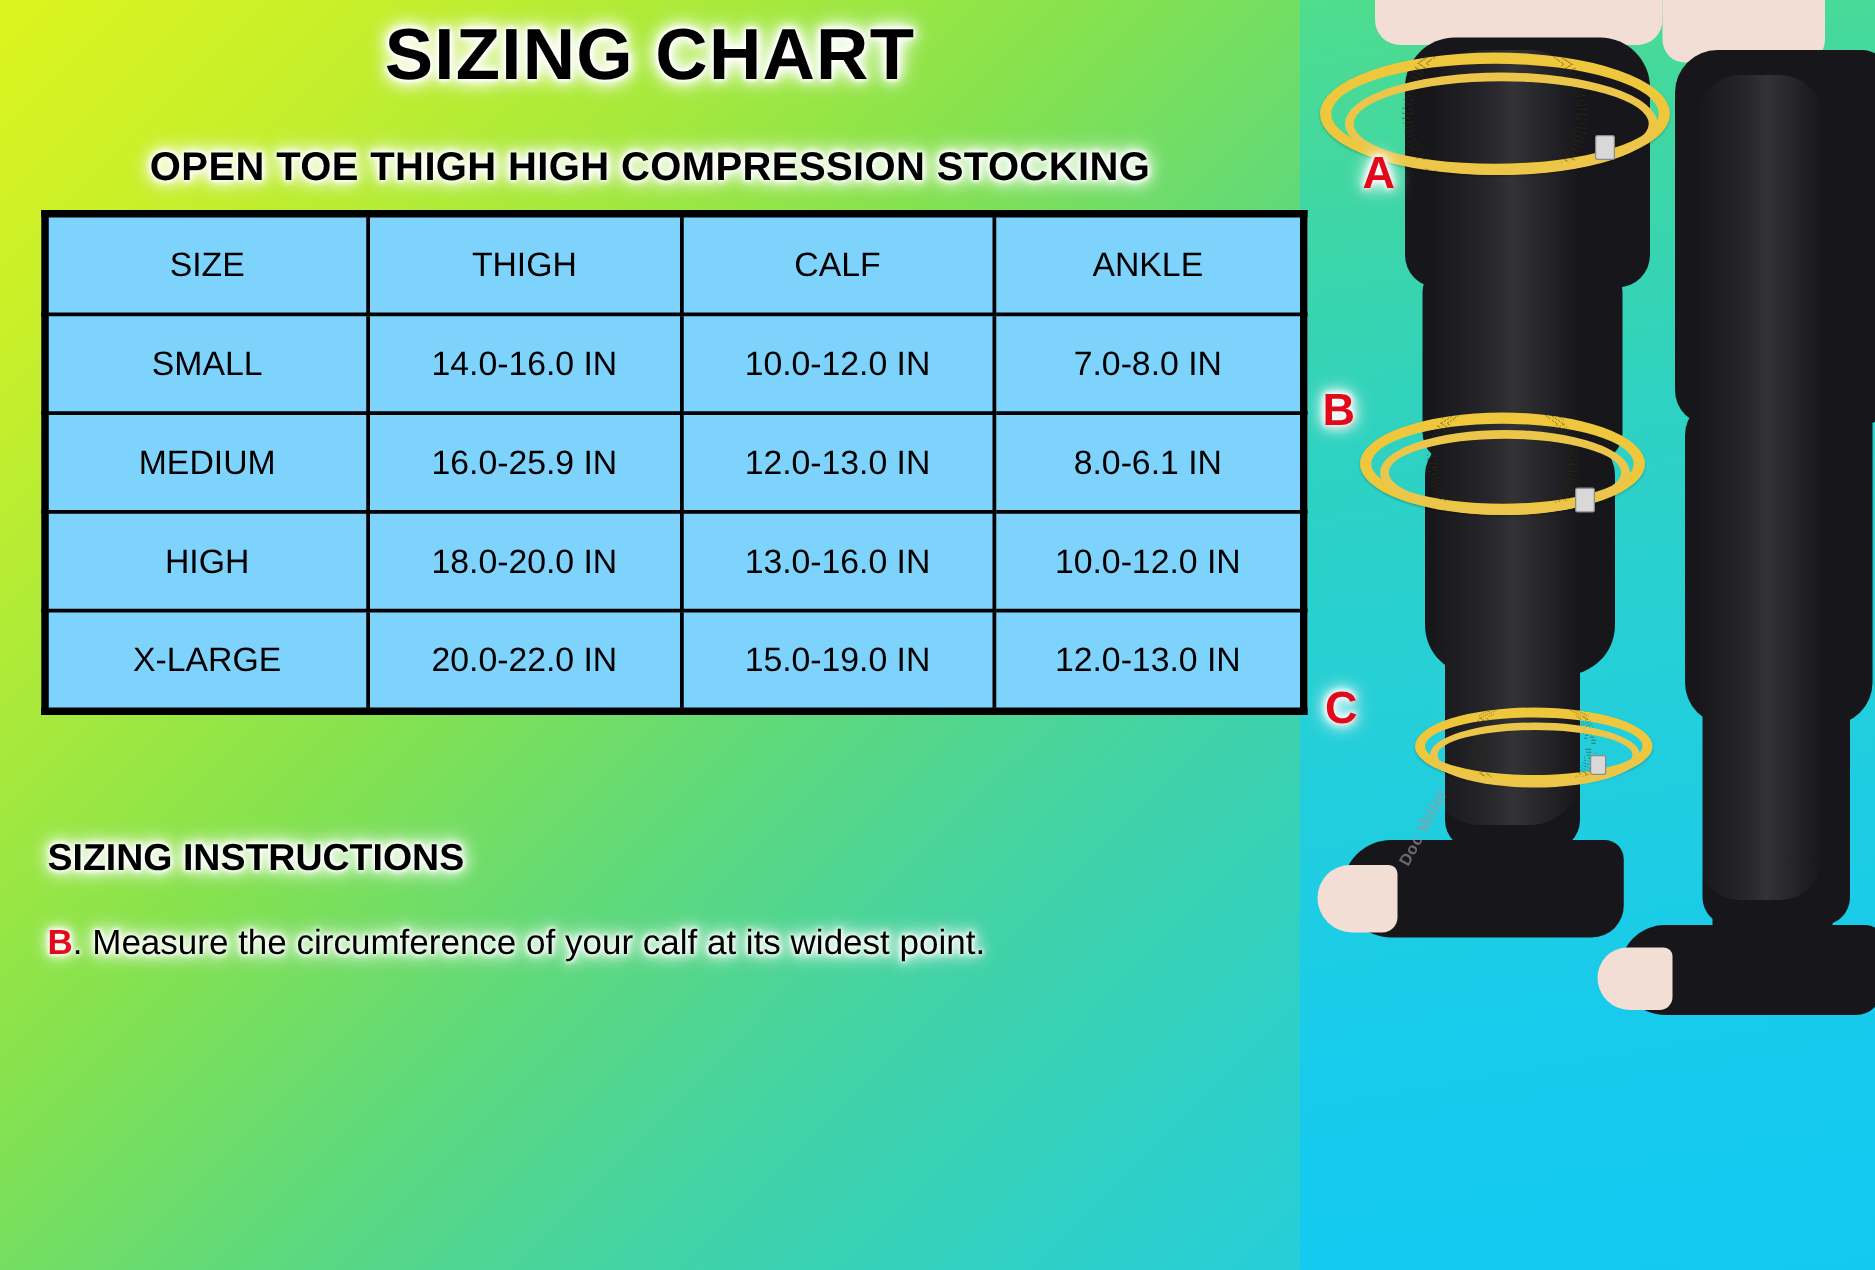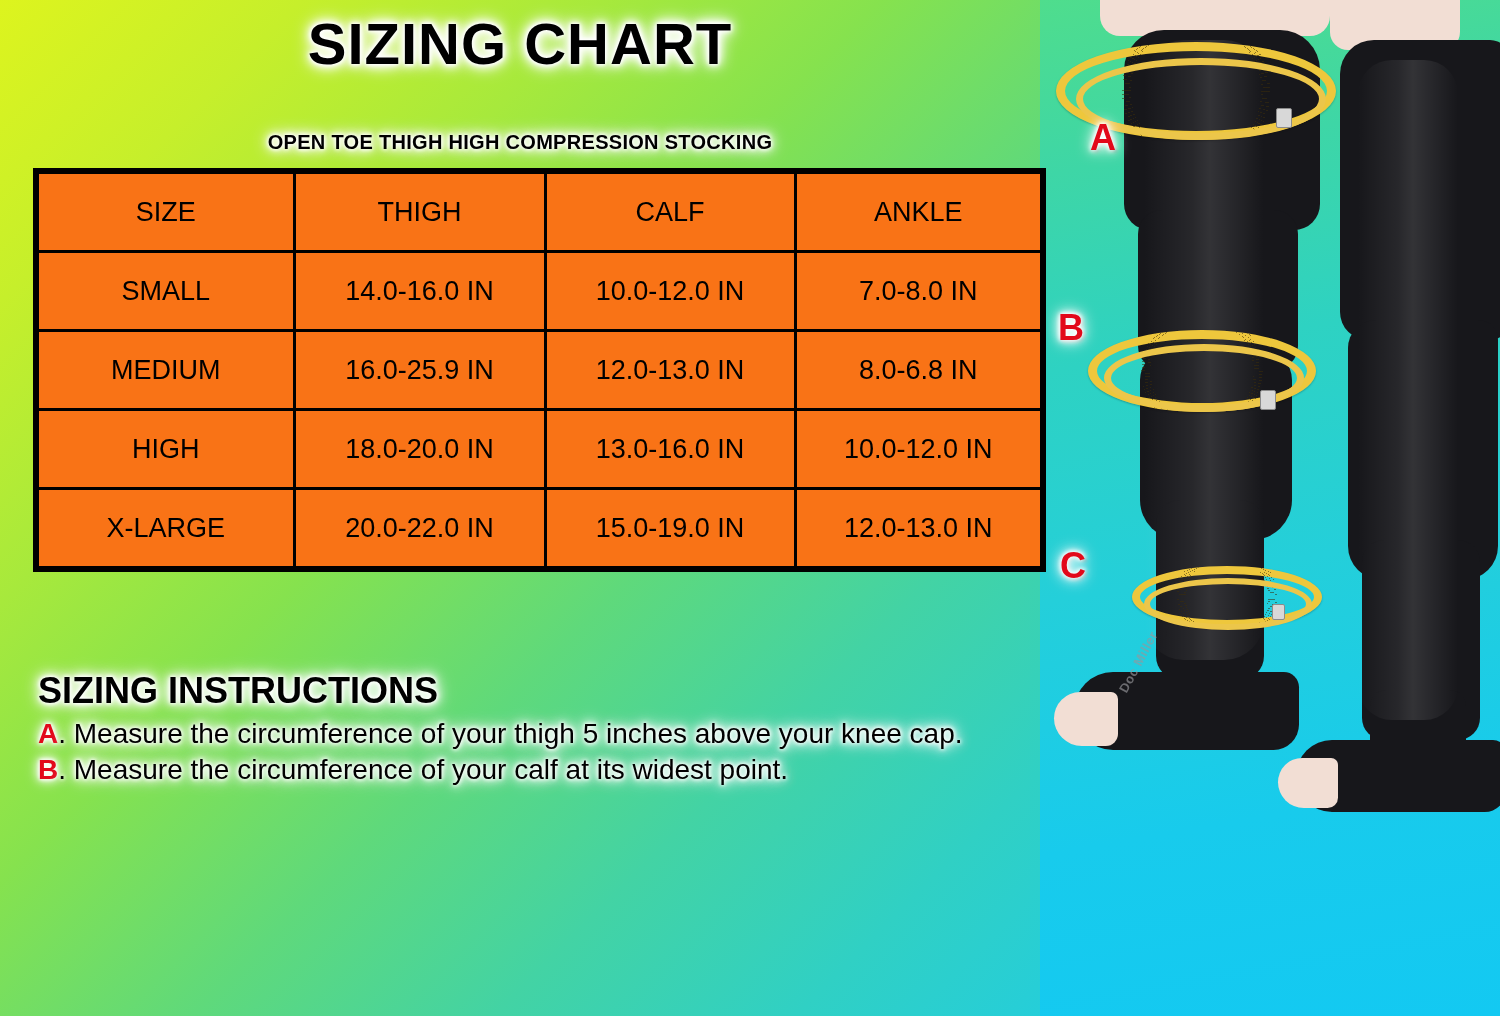--- a/index.html
+++ b/index.html
@@ -125,42 +125,42 @@
     top: 10px;
     width: 1040px;
     text-align: center;
     font-size: 58px;
     font-weight: bold;
     letter-spacing: 1px;
   }
   #subtitle {
     position: absolute;
     left: 0;
-    top: 131px;
+    top: 115px;
     width: 1040px;
     text-align: center;
-    font-size: 20px;
+    font-size: 32px;
     font-weight: bold;
     letter-spacing: .3px;
   }
 
   
   #size-table {
     position: absolute;
     left: 33px;
     top: 168px;
     width: 1007px;
     border-collapse: collapse;
     table-layout: fixed;
     background: #fff;
     border: 6px solid #000;
   }
   #size-table td {
     border: 3px solid #000;
-    background: #f97316;
+    background: #7dd3fc;
     text-align: center;
     vertical-align: middle;
     height: 76px;
     font-size: 27px;
     color: #000;
     padding: 0 4px;
   }
   #size-table tr.header-row td {
     font-size: 27px;
   }
@@ -170,23 +170,23 @@
   #size-table col.c4 { width: 248px; }
 
   
   #instructions {
     position: absolute;
     left: 38px;
     top: 670px;
     width: 1390px;
   }
   #instr-heading {
-    font-size: 36px;
-    font-weight: bold;
-    margin-bottom: 4px;
+    font-size: 30px;
+    font-weight: bold;
+    margin-bottom: 32px;
   }
   .instr-line {
     font-size: 28px;
     line-height: 1.30;
     font-weight: normal;
   }
   .instr-letter {
     color: #e2091a;
     font-weight: bold;
     text-shadow:
@@ -264,43 +264,40 @@
       <tr>
         <td>SMALL</td>
         <td>14.0-16.0 IN</td>
         <td>10.0-12.0 IN</td>
         <td>7.0-8.0 IN</td>
       </tr>
       <tr>
         <td>MEDIUM</td>
         <td>16.0-25.9 IN</td>
         <td>12.0-13.0 IN</td>
-        <td>8.0-6.8 IN</td>
+        <td>8.0-6.1 IN</td>
       </tr>
       <tr>
         <td>HIGH</td>
         <td>18.0-20.0 IN</td>
         <td>13.0-16.0 IN</td>
         <td>10.0-12.0 IN</td>
       </tr>
       <tr>
         <td>X-LARGE</td>
         <td>20.0-22.0 IN</td>
         <td>15.0-19.0 IN</td>
         <td>12.0-13.0 IN</td>
       </tr>
     </tbody>
   </table>
 
   <div id="instructions">
     <div id="instr-heading" class="glow">SIZING INSTRUCTIONS</div>
 
-    <div class="instr-line glow">
-      <span class="instr-letter">A</span><span>. Measure the circumference of your thigh 5 inches above your knee cap.</span>
-    </div>
 
     <div class="instr-line glow">
       <span class="instr-letter">B</span><span>. Measure the circumference of your calf at its widest point.</span>
     </div>
 
 
   </div>
 
 </div>
 

